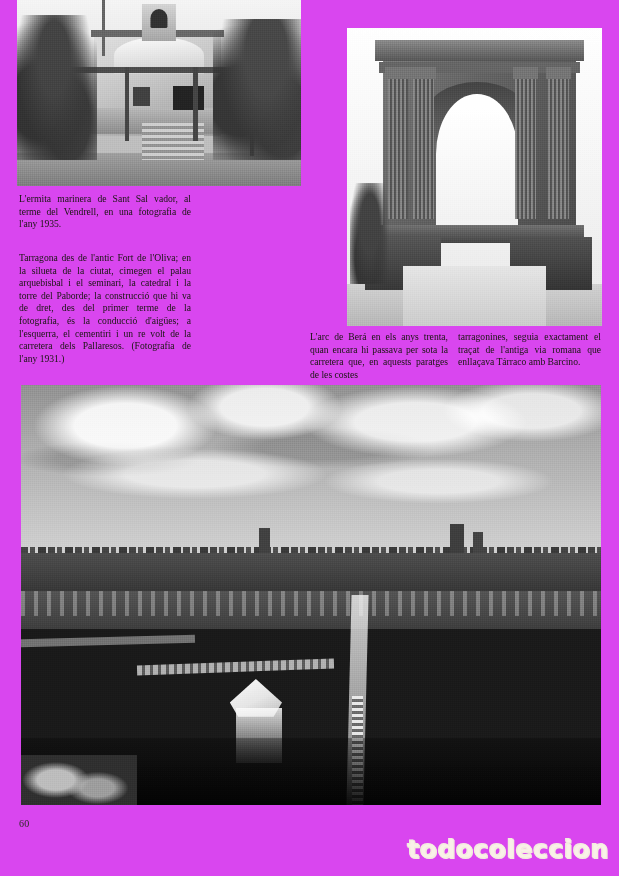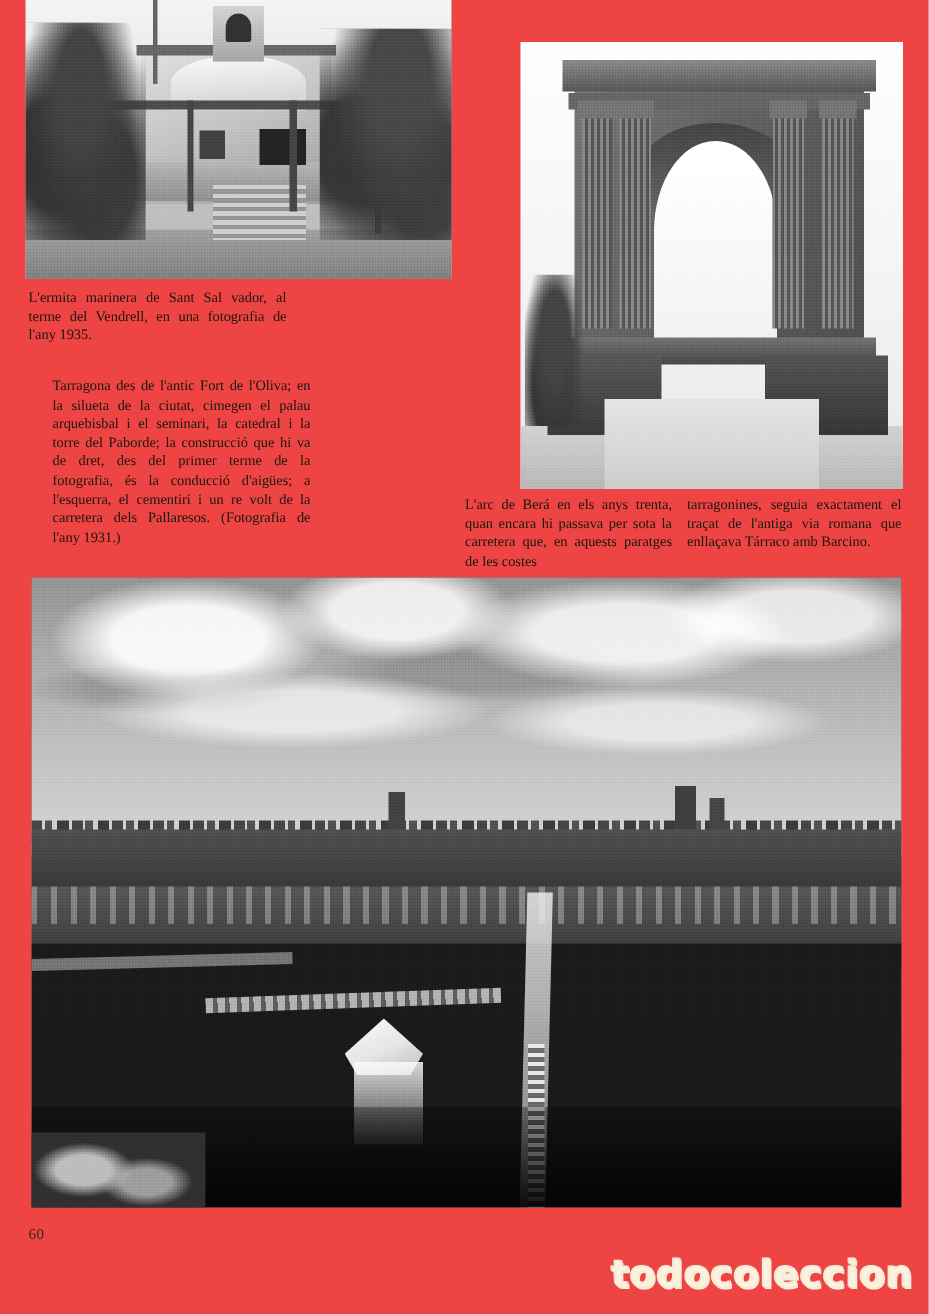--- a/index.html
+++ b/index.html
@@ -2,21 +2,21 @@
 <html><head>
 <meta charset="utf-8">
 <style>
   html,body{margin:0;padding:0;}
   body{
     width:619px;height:876px;
     background:#fdfdf2;
     font-family:"Liberation Serif", serif;
     position:relative;overflow:hidden;
   }
-  .page{position:absolute;inset:0;background:#ef4444;}
+  .page{position:absolute;inset:0;background:#d946ef;}
 
   
   .photo{position:absolute;overflow:hidden;background:#8a8a8a;
          filter:grayscale(1) contrast(1.12);}
   .photo .layer{position:absolute;inset:0;}
   .grain{position:absolute;inset:0;pointer-events:none;
     background-image:
       repeating-linear-gradient(0deg,rgba(255,255,255,.035) 0 1px,rgba(0,0,0,.035) 1px 2px),
       repeating-linear-gradient(90deg,rgba(255,255,255,.03) 0 1px,rgba(0,0,0,.03) 1px 2px);
     opacity:.85;mix-blend-mode:overlay;}
@@ -154,21 +154,21 @@
     background:linear-gradient(180deg,rgba(20,19,16,.35),rgba(16,15,13,.92));}
   .p3-rocks{position:absolute;left:0;bottom:0;width:20%;height:12%;
     background:radial-gradient(ellipse 40% 50% at 30% 50%,#b9b6ae 0 40%,transparent 72%),
                radial-gradient(ellipse 36% 44% at 66% 66%,#9d9a92 0 40%,transparent 74%),
                #3a3833;}
 
   
   .cap{position:absolute;font-size:9.6px;line-height:12.6px;color:#17160f;
        text-align:justify;}
   #cap1{left:19px;top:193px;width:172px;}
-  #cap2{left:35px;top:252px;width:172px;}
+  #cap2{left:19px;top:252px;width:172px;}
   #cap3a{left:310px;top:331px;width:138px;}
   #cap3b{left:458px;top:331px;width:143px;}
   .cap p{margin:0;}
 
   #pageno{position:absolute;left:19px;top:818px;font-size:10px;color:#2a2a22;
           letter-spacing:.3px;}
 
   
   #wm{position:absolute;right:10px;bottom:12px;
       font-family:"DejaVu Sans", sans-serif;font-weight:bold;

